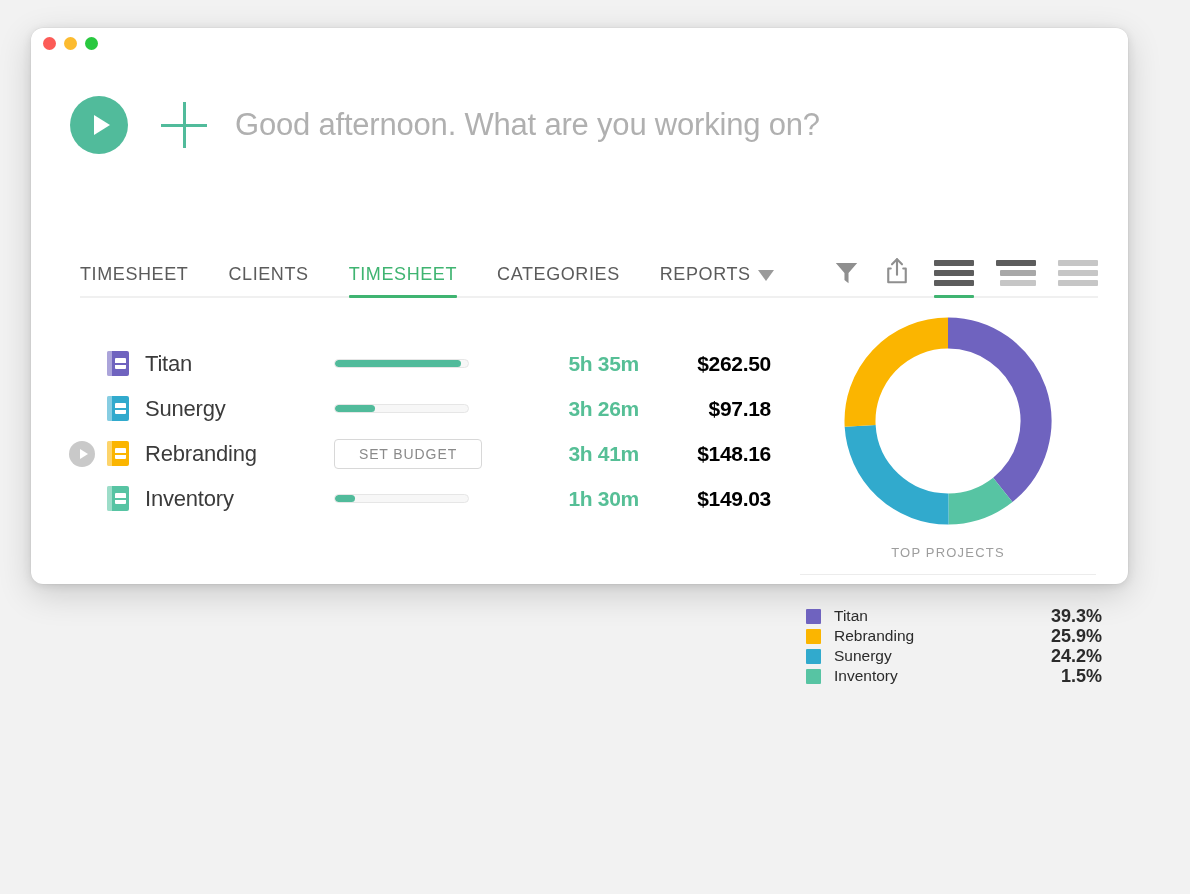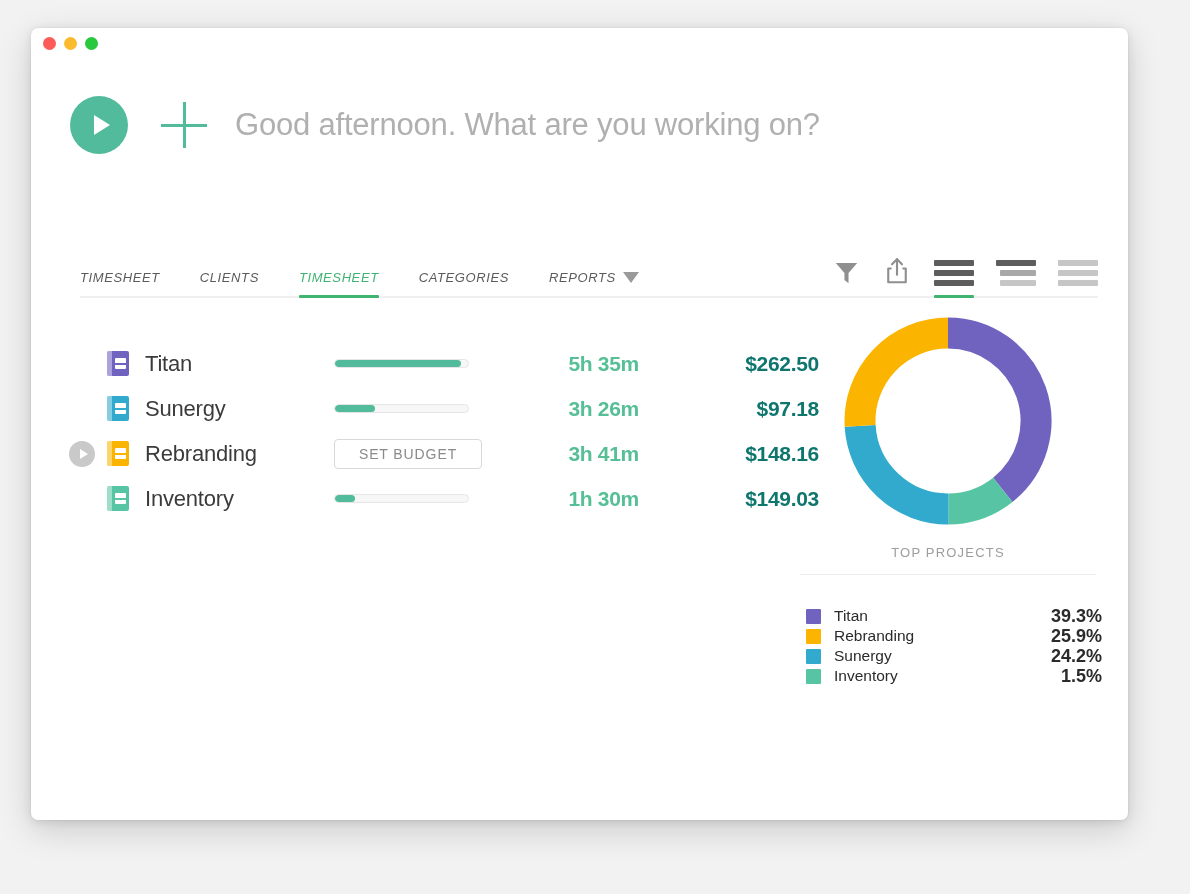--- a/index.html
+++ b/index.html
@@ -15,23 +15,23 @@
     font-family: "Liberation Sans", sans-serif;
     -webkit-font-smoothing: antialiased;
   }
 
   
   .window {
     position: absolute;
     left: 31px;
     top: 28px;
     width: 1097px;
-    height: 792px;
+    height: 556px;
     background: #ffffff;
-    border-radius: 7px;
+    border-radius: 12px;
     box-shadow: 0 10px 34px rgba(0,0,0,0.16),
                 0 2px 10px rgba(0,0,0,0.10),
                 0 0 0 0.5px rgba(0,0,0,0.05);
   }
 
   
   .traffic {
     position: absolute;
     left: 12px;
     top: 9px;
@@ -120,28 +120,27 @@
   }
   .tabs {
     position: absolute;
     left: 0;
     bottom: 0;
     display: flex;
     align-items: flex-end;
   }
   .tab {
     position: relative;
-    font-size: 13px;
+    font-size: 18px;
     letter-spacing: 0.6px;
     color: #5b5b5b;
     padding: 0 0 13px 0;
     margin-right: 40px;
     cursor: pointer;
     white-space: nowrap;
-    font-style: italic;
   }
   .tab.active { color: #3fb471; }
   .tab.active::after {
     content: "";
     position: absolute;
     left: 0; right: 0; bottom: 0;
     height: 3px;
     background: #3fb471;
     border-radius: 1px;
   }
@@ -321,26 +320,26 @@
     left: 425px;
     width: 145px;
     text-align: right;
     font-size: 21px;
     font-weight: bold;
     color: #56bf96;
     letter-spacing: -0.3px;
   }
   .amount-cell {
     position: absolute;
-    left: 600px;
+    left: 552px;
     width: 150px;
     text-align: right;
     font-size: 21px;
     font-weight: bold;
-    color: #0f766e;
+    color: #000000;
     letter-spacing: -0.3px;
   }
 
   
   .donut-panel {
     position: absolute;
     left: 752px;
     top: 289px;
     width: 330px;
   }

